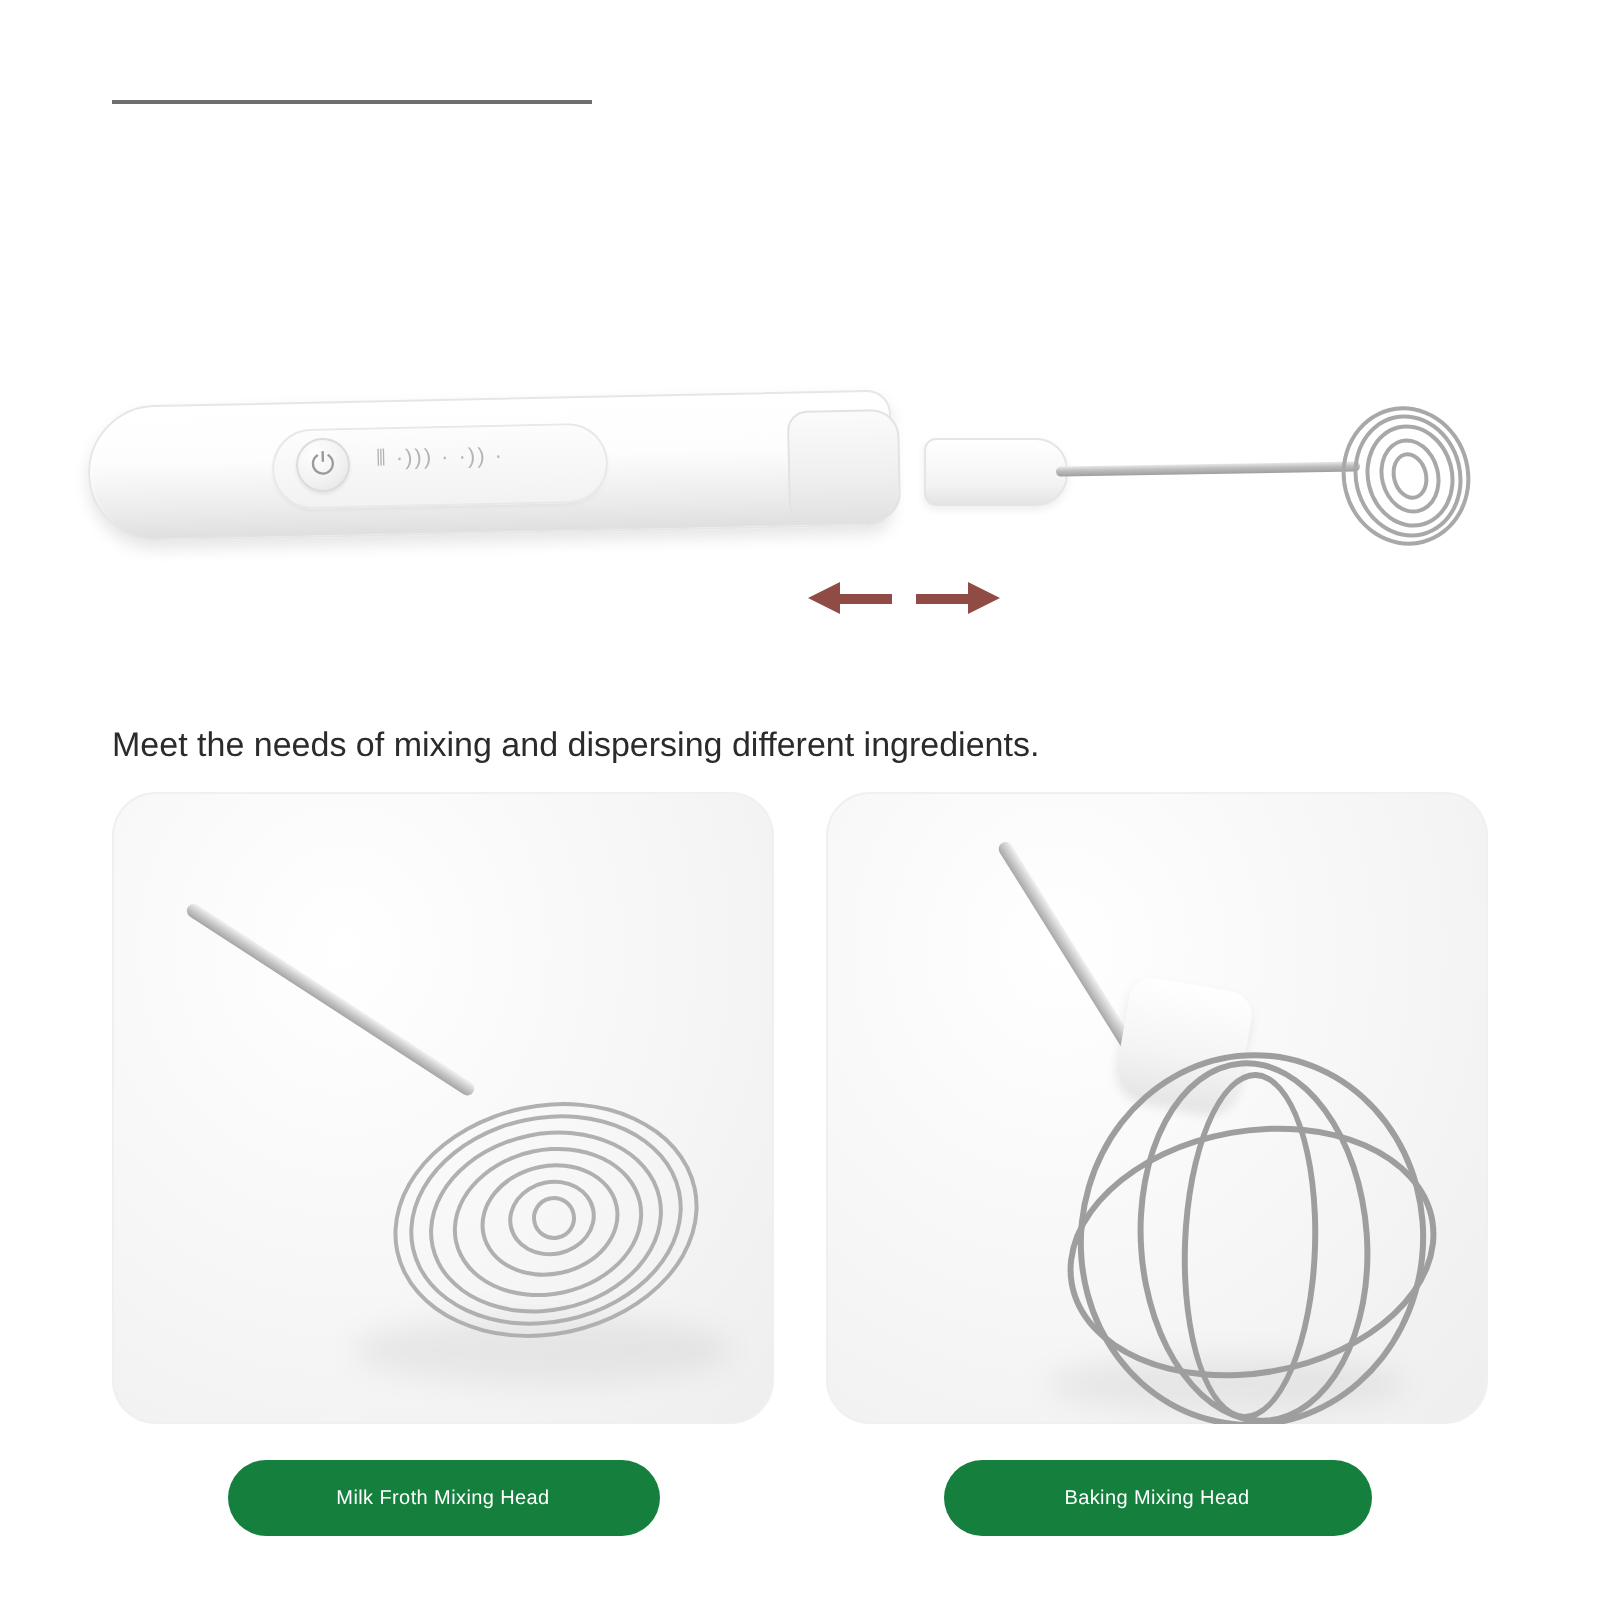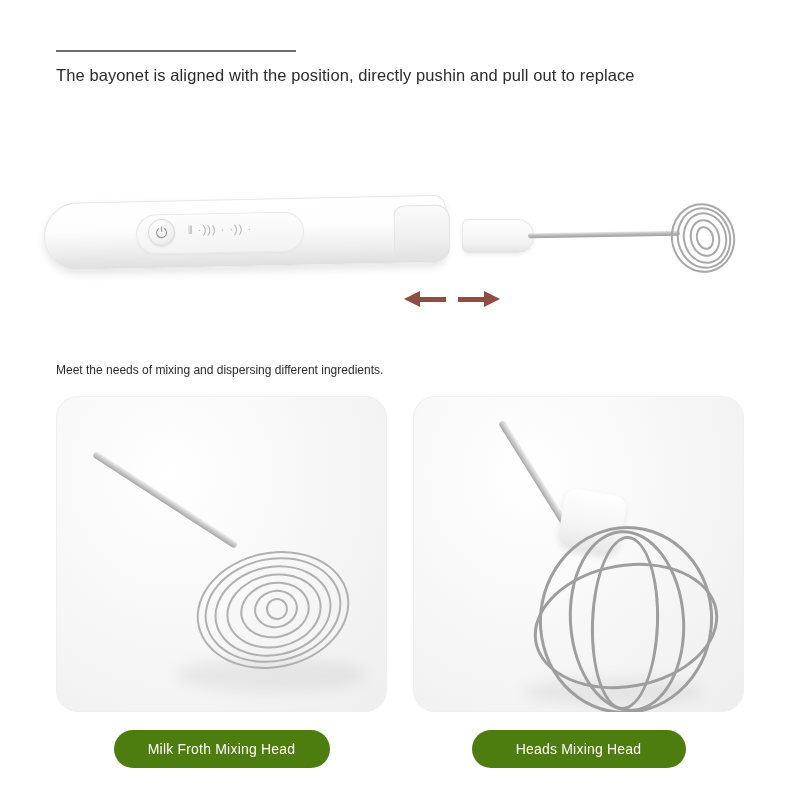--- a/index.html
+++ b/index.html
@@ -213,21 +213,21 @@
   .arrow-left .bar { right: 0; }
   .arrow-left .tip { left: 0; border-right: 16px solid #8f4b44; }
   .arrow-right .bar { left: 0; }
   .arrow-right .tip { right: 0; border-left: 16px solid #8f4b44; }
 
   
   .meet-text {
     position: absolute;
     left: 56px;
     top: 363px;
-    font-size: 12px;
+    font-size: 17px;
     color: #2b2b2b;
   }
 
   
   .cards {
     position: absolute;
     left: 56px;
     top: 396px;
     width: 688px;
     display: flex;
@@ -250,23 +250,23 @@
     position: absolute;
     border-radius: 50%;
     background: rgba(0,0,0,0.055);
     filter: blur(7px);
   }
   .pill {
     margin: 18px auto 0 auto;
     width: 216px;
     height: 38px;
     border-radius: 19px;
-    background: #4d7c0f;
+    background: #15803d;
     color: #ffffff;
-    font-size: 14px;
+    font-size: 10px;
     display: flex;
     align-items: center;
     justify-content: center;
     letter-spacing: 0.2px;
   }
   .pill.wide { width: 214px; }
 
   
   .p1-shaft {
     position: absolute;
@@ -337,21 +337,20 @@
     background: #ffffff;
   }
 </style>
 </head>
 <body>
 
 <div class="page">
 
   <div class="header">
     <div class="title-underline"></div>
-    <div class="subtitle">The bayonet is aligned with the position, directly pushin and pull out to replace</div>
   </div>
 
   <div class="product-area">
 
     <div class="handle">
       <div class="handle-body"></div>
       <div class="handle-cap"></div>
       <div class="control-panel"></div>
       <div class="power-btn">
         <div class="power-glyph">⏻</div>
@@ -409,19 +408,19 @@
         <div class="photo-shadow" style="left:110px; top:282px; width:180px; height:28px;"></div>
         <div class="p2-shaft"></div>
         <div class="p2-hub"></div>
         <div class="p2-cage">
           <div class="loop" style="left:10px; top:0px;  width:168px; height:182px; transform:rotate(6deg);"></div>
           <div class="loop" style="left:40px; top:4px;  width:110px; height:176px; transform:rotate(-4deg);"></div>
           <div class="loop" style="left:62px; top:10px; width:62px;  height:168px; transform:rotate(2deg);"></div>
           <div class="loop" style="left:4px;  top:38px; width:180px; height:118px; transform:rotate(-10deg);"></div>
         </div>
       </div>
-      <div class="pill wide">Heads Mixing Head</div>
+      <div class="pill wide">Baking Mixing Head</div>
     </div>
 
   </div>
 
   <div class="sep-bottom"></div>
 </div>
 
 </body></html>

